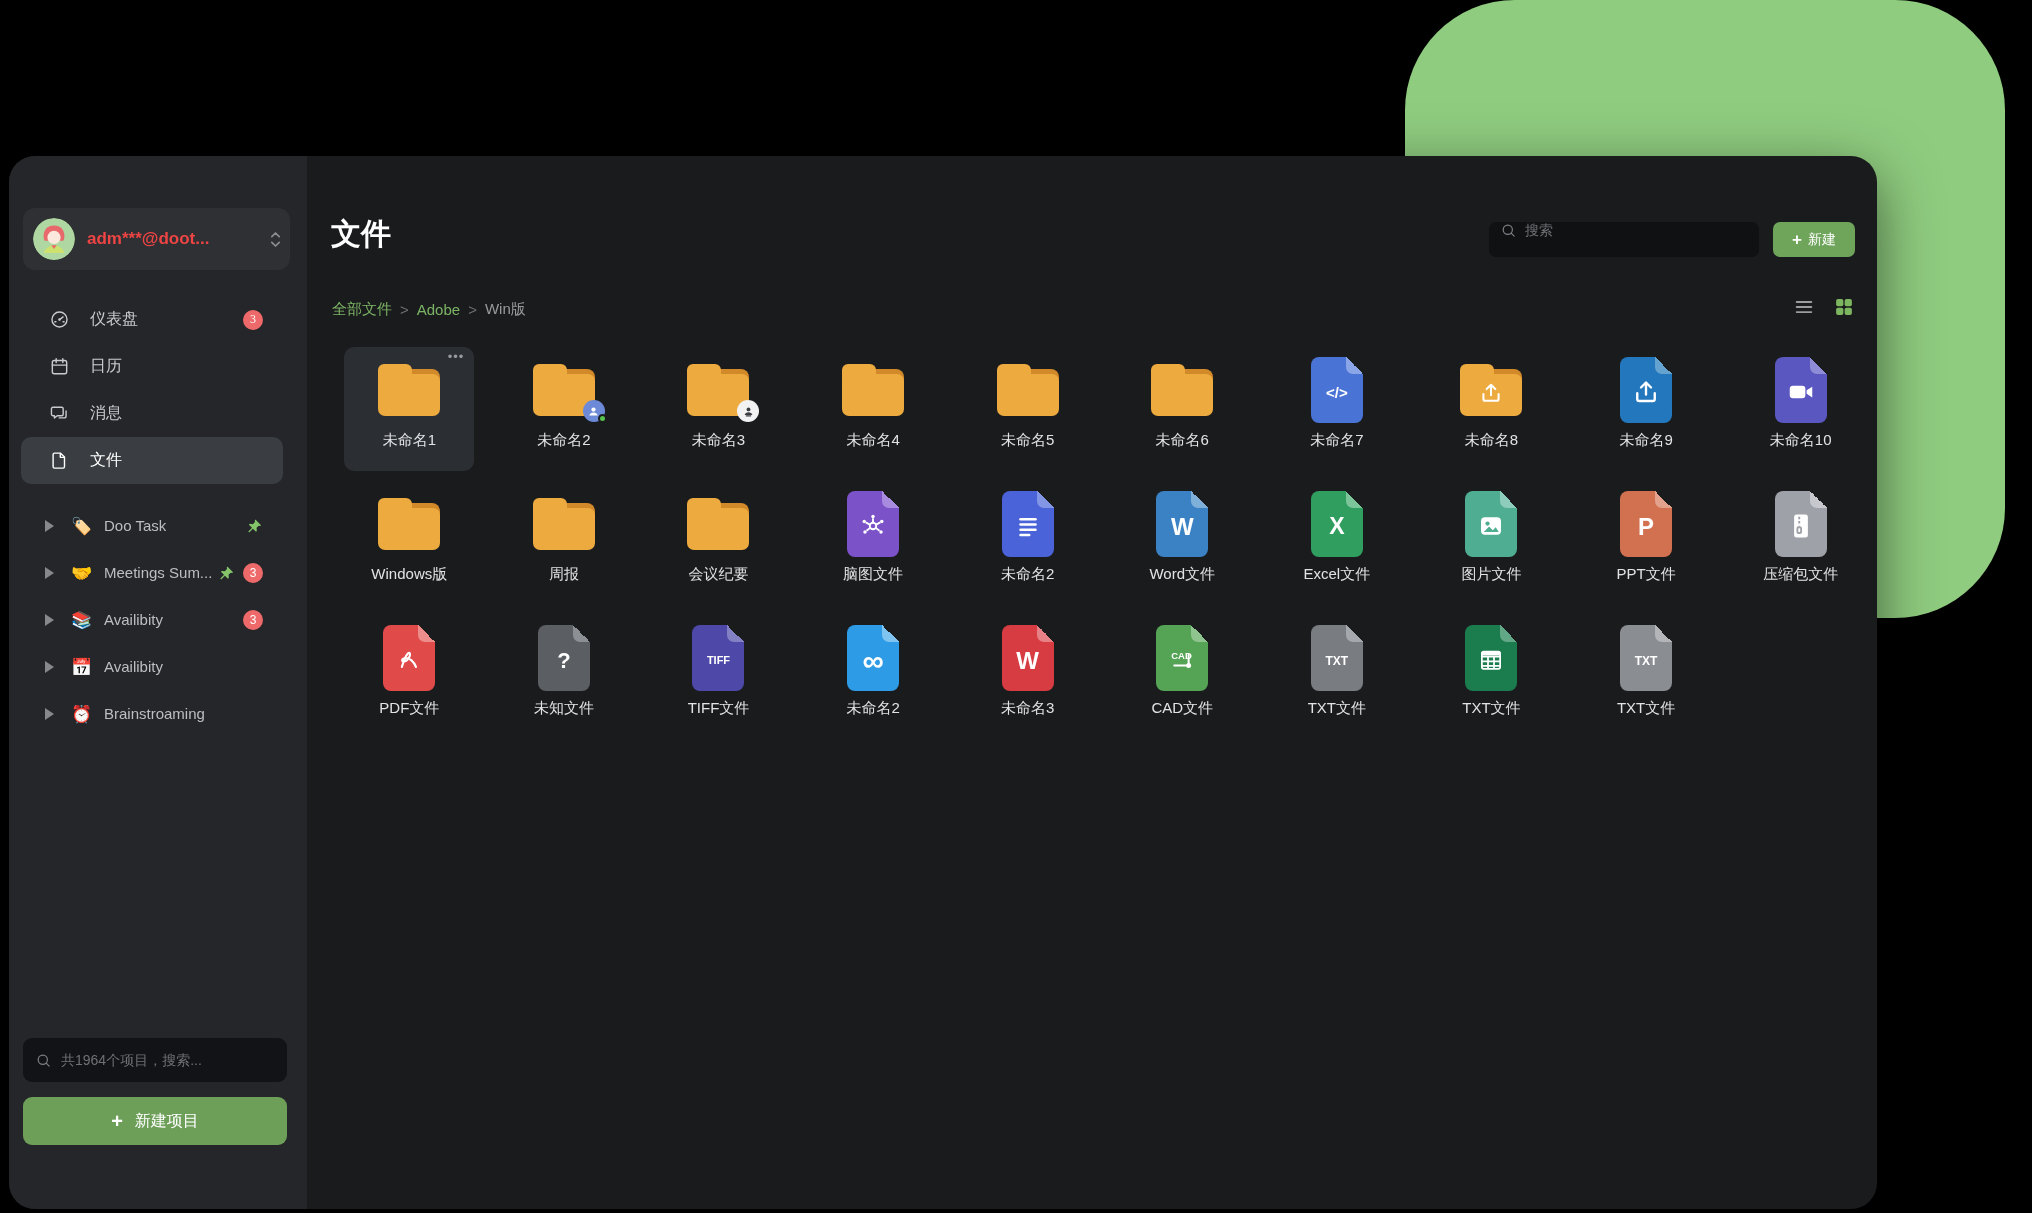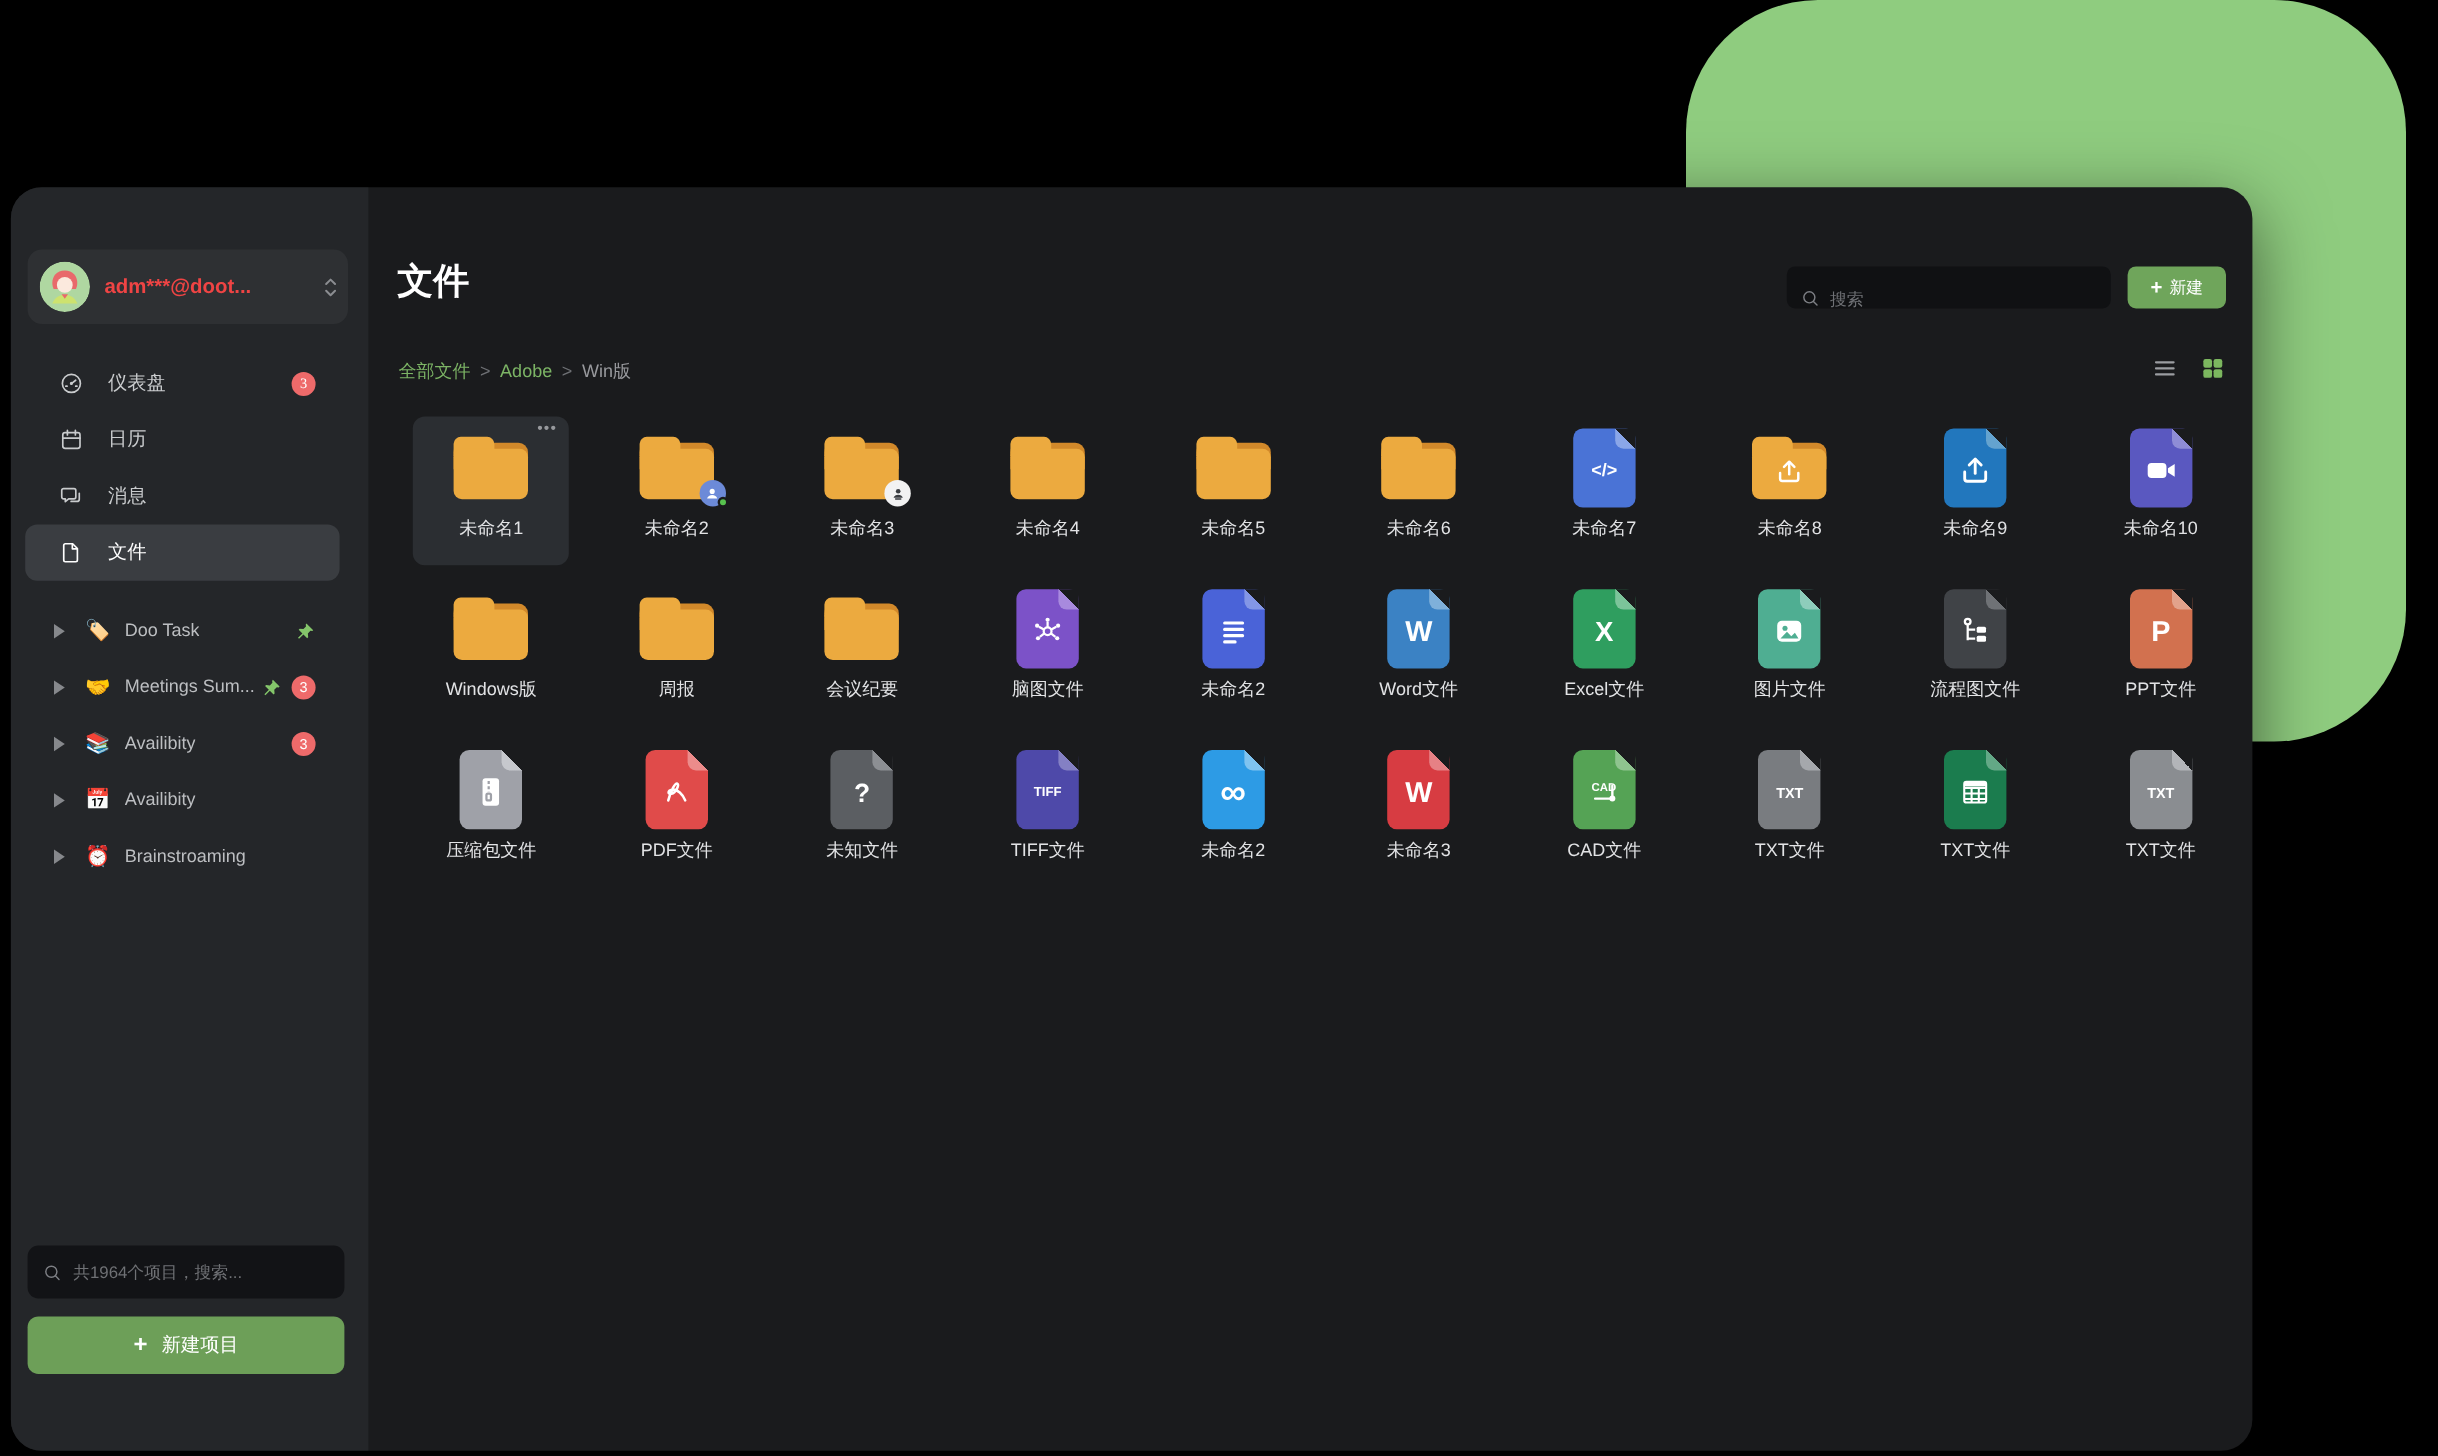--- a/index.html
+++ b/index.html
@@ -59,21 +59,21 @@
   .sb-search input::placeholder, .top-search input::placeholder { color:#6f7175; }
   .new-project-btn { position:absolute; left:14px; right:20px; bottom:64px; height:48px;
     background:#6d9f58; border:none; border-radius:9px; color:#fff; font-size:16px;
     display:flex; align-items:center; justify-content:center; gap:12px; cursor:pointer; font-family:inherit; }
   .plus-glyph { font-size:20px; font-weight:bold; line-height:1; }
 
   
   .main { flex:1; position:relative; }
   .page-title { position:absolute; left:24px; top:58px; color:#fff; font-size:30px; font-weight:bold; }
   .top-search { position:absolute; right:118px; top:66px; width:270px; height:35px;
-    background:#101113; border-radius:7px; display:flex; align-items:flex-end; padding:0 11px; gap:8px; }
+    background:#101113; border-radius:7px; display:flex; align-items:flex-start; padding:0 11px; gap:8px; }
   .new-btn { position:absolute; right:22px; top:66px; width:82px; height:35px;
     background:#6fa55b; border:none; border-radius:7px; color:#fff; font-size:14px;
     display:flex; align-items:center; justify-content:center; gap:6px; cursor:pointer; font-family:inherit; }
   .new-btn .plus-glyph { font-size:17px; }
 
   .breadcrumb { position:absolute; left:25px; top:144px; display:flex; align-items:center;
     gap:8px; font-size:15px; }
   .bc-link { color:#7cb465; cursor:pointer; }
   .bc-sep { color:#6e7074; }
   .bc-current { color:#98999d; }
@@ -486,38 +486,20 @@
                   <rect x="4" y="5" width="16" height="14" rx="3.2" fill="#fff"></rect>
                   <circle cx="9.2" cy="10" r="1.7" fill="#4fae92"></circle>
                   <path d="M6.2 16.8l4.3-4.5 2.9 3 2.4-2.3 2.4 3.8z" fill="#4fae92"></path>
                 </svg></span>
             </span>
           </span>
           <span class="f-label">图片文件</span>
         </div>
         <div class="tile">
           <span class="icon-wrap">
-            <span class="doc" style="background:#404347;--fold:#6f7276">
-              <span class="glyph-svg"><svg viewBox="0 0 24 24">
-                  <g fill="none" stroke="#fff" stroke-width="1.5">
-                    <circle cx="7" cy="5.6" r="1.9"></circle>
-                    <path d="M7 7.6V18"></path>
-                    <path d="M7 11h5M7 17h5"></path>
-                  </g>
-                  <g fill="#fff">
-                    <rect x="13" y="9" width="6.2" height="4" rx="1"></rect>
-                    <rect x="13" y="15" width="6.2" height="4" rx="1"></rect>
-                  </g>
-                </svg></span>
-            </span>
-          </span>
-          <span class="f-label">流程图文件</span>
-        </div>
-        <div class="tile">
-          <span class="icon-wrap">
             <span class="doc" style="background:#d2714f;--fold:#e2a28b">
               <span class="glyph-text" style="font-size:24px">P</span>
             </span>
           </span>
           <span class="f-label">PPT文件</span>
         </div>
         <div class="tile">
           <span class="icon-wrap">
             <span class="doc" style="background:#9fa1a8;--fold:#c6c8cd">
               <span class="glyph-svg"><svg viewBox="0 0 24 24">

